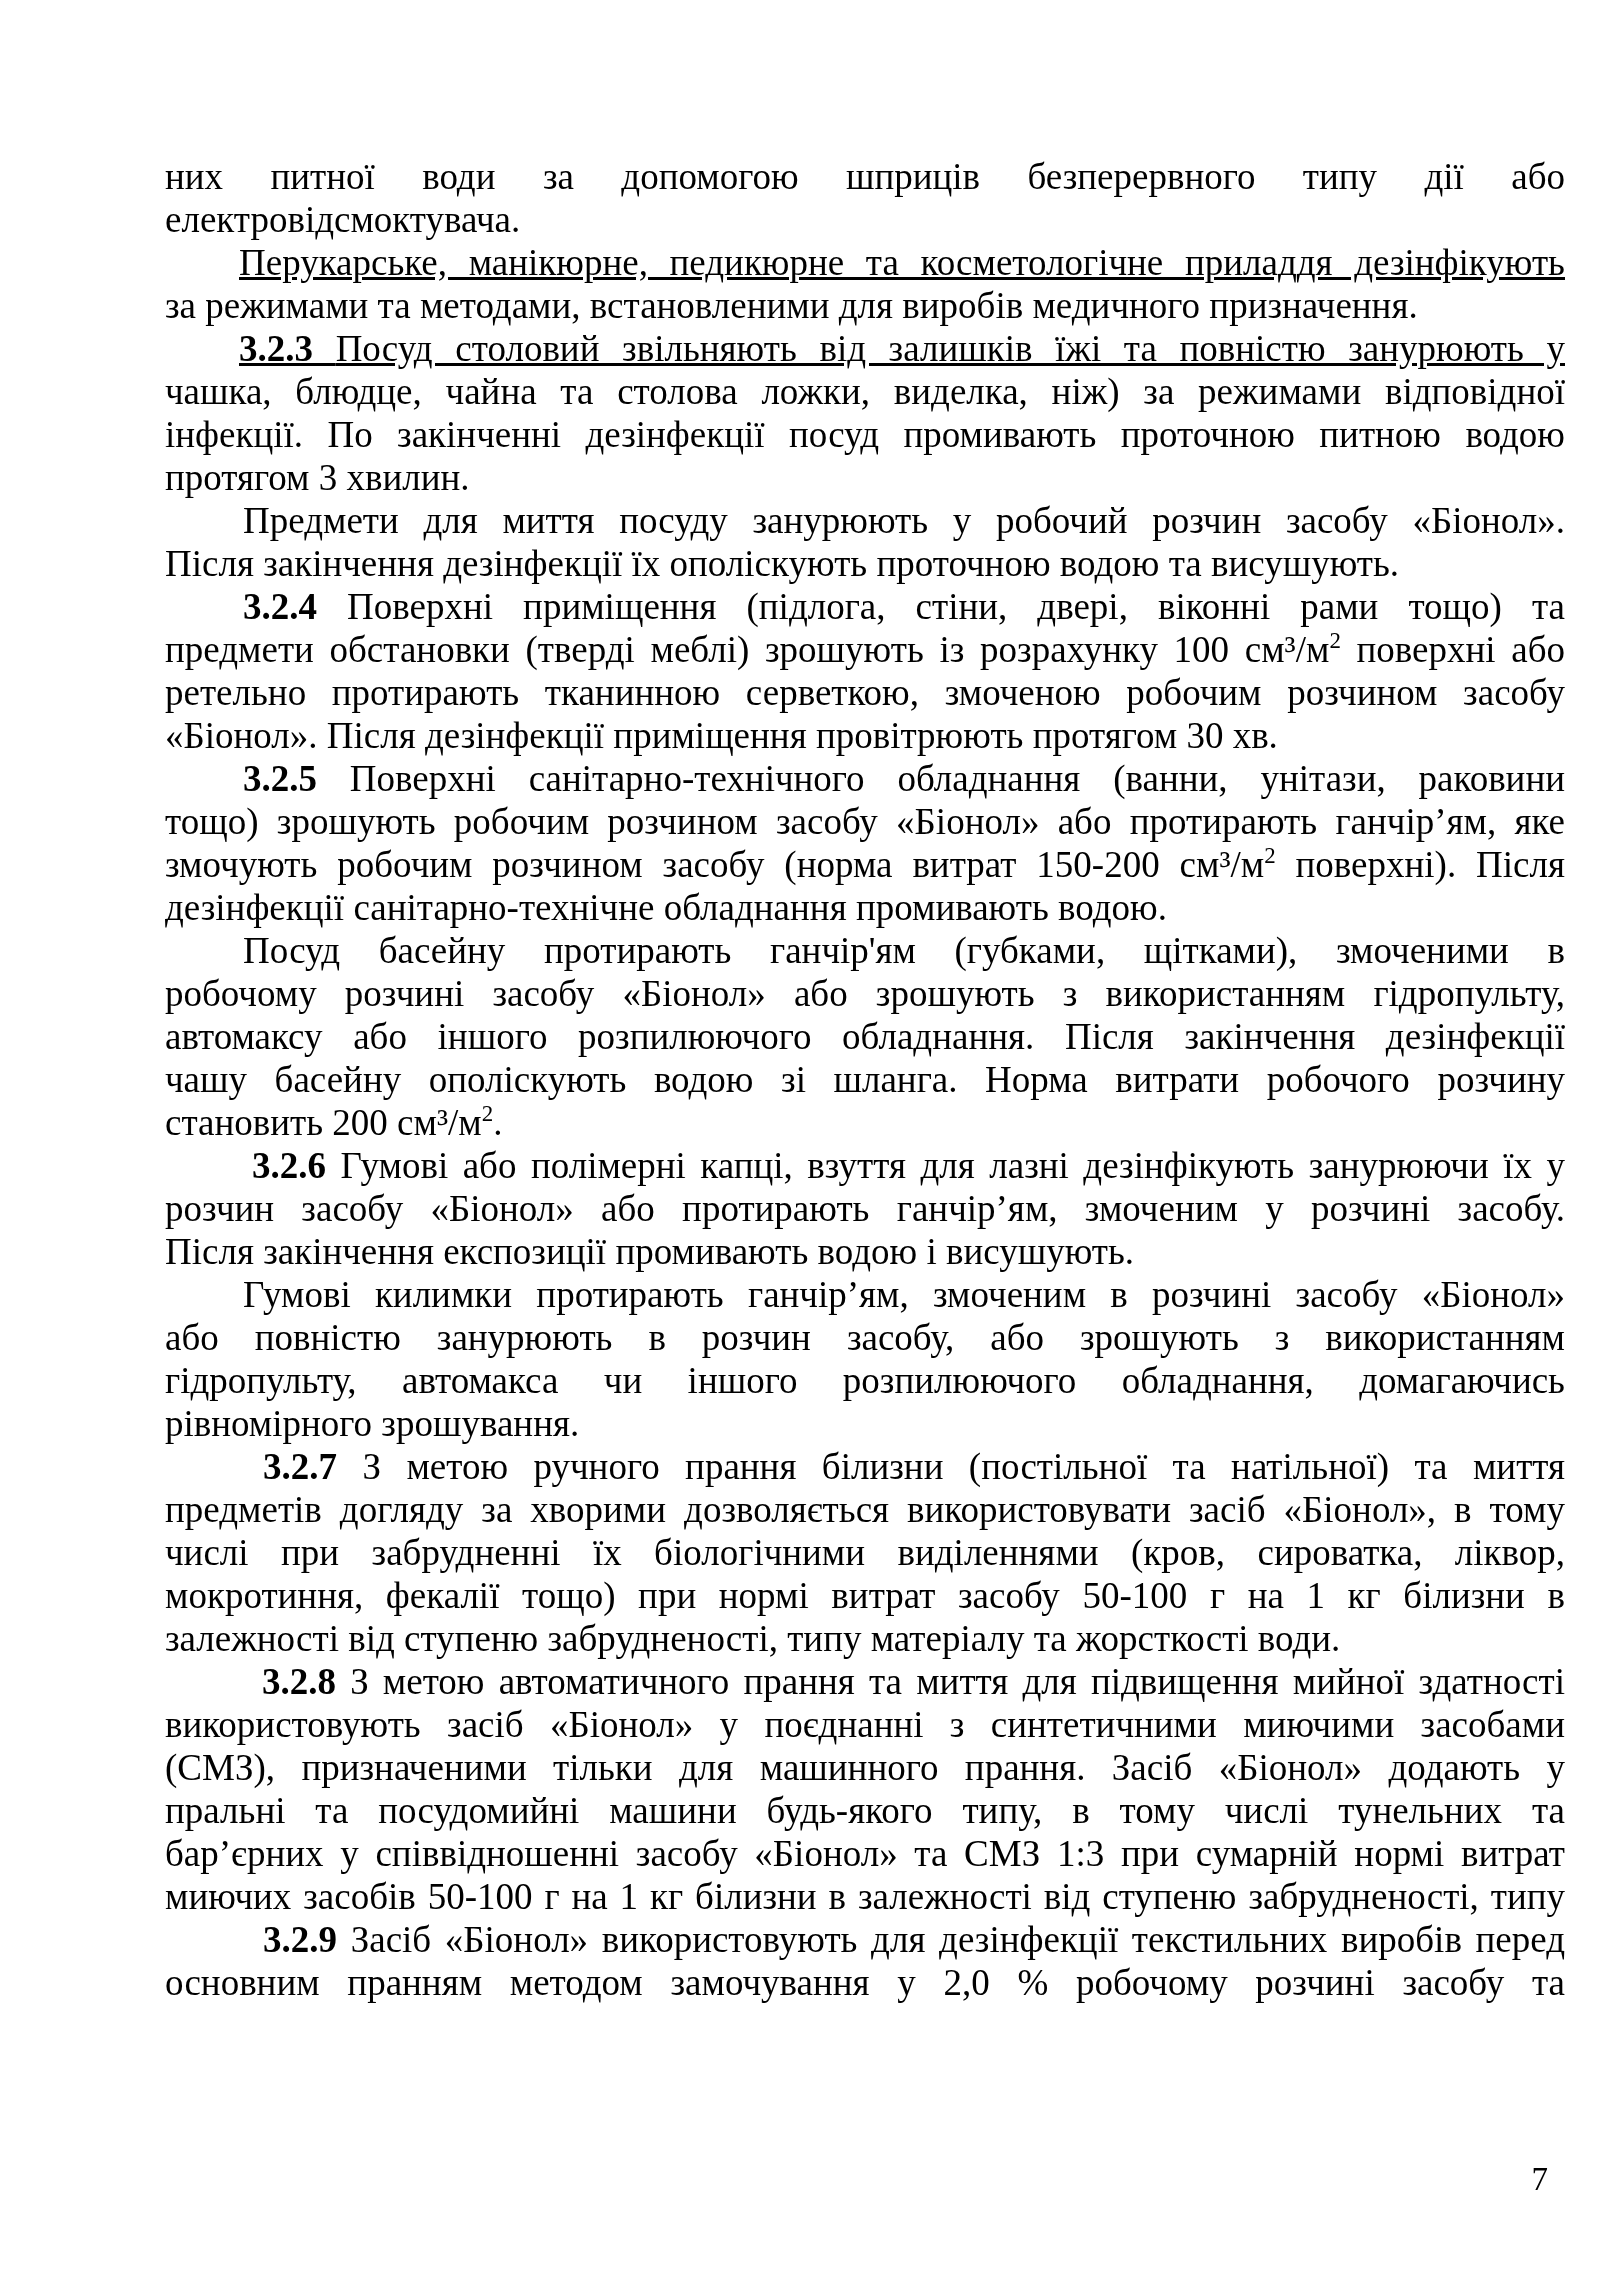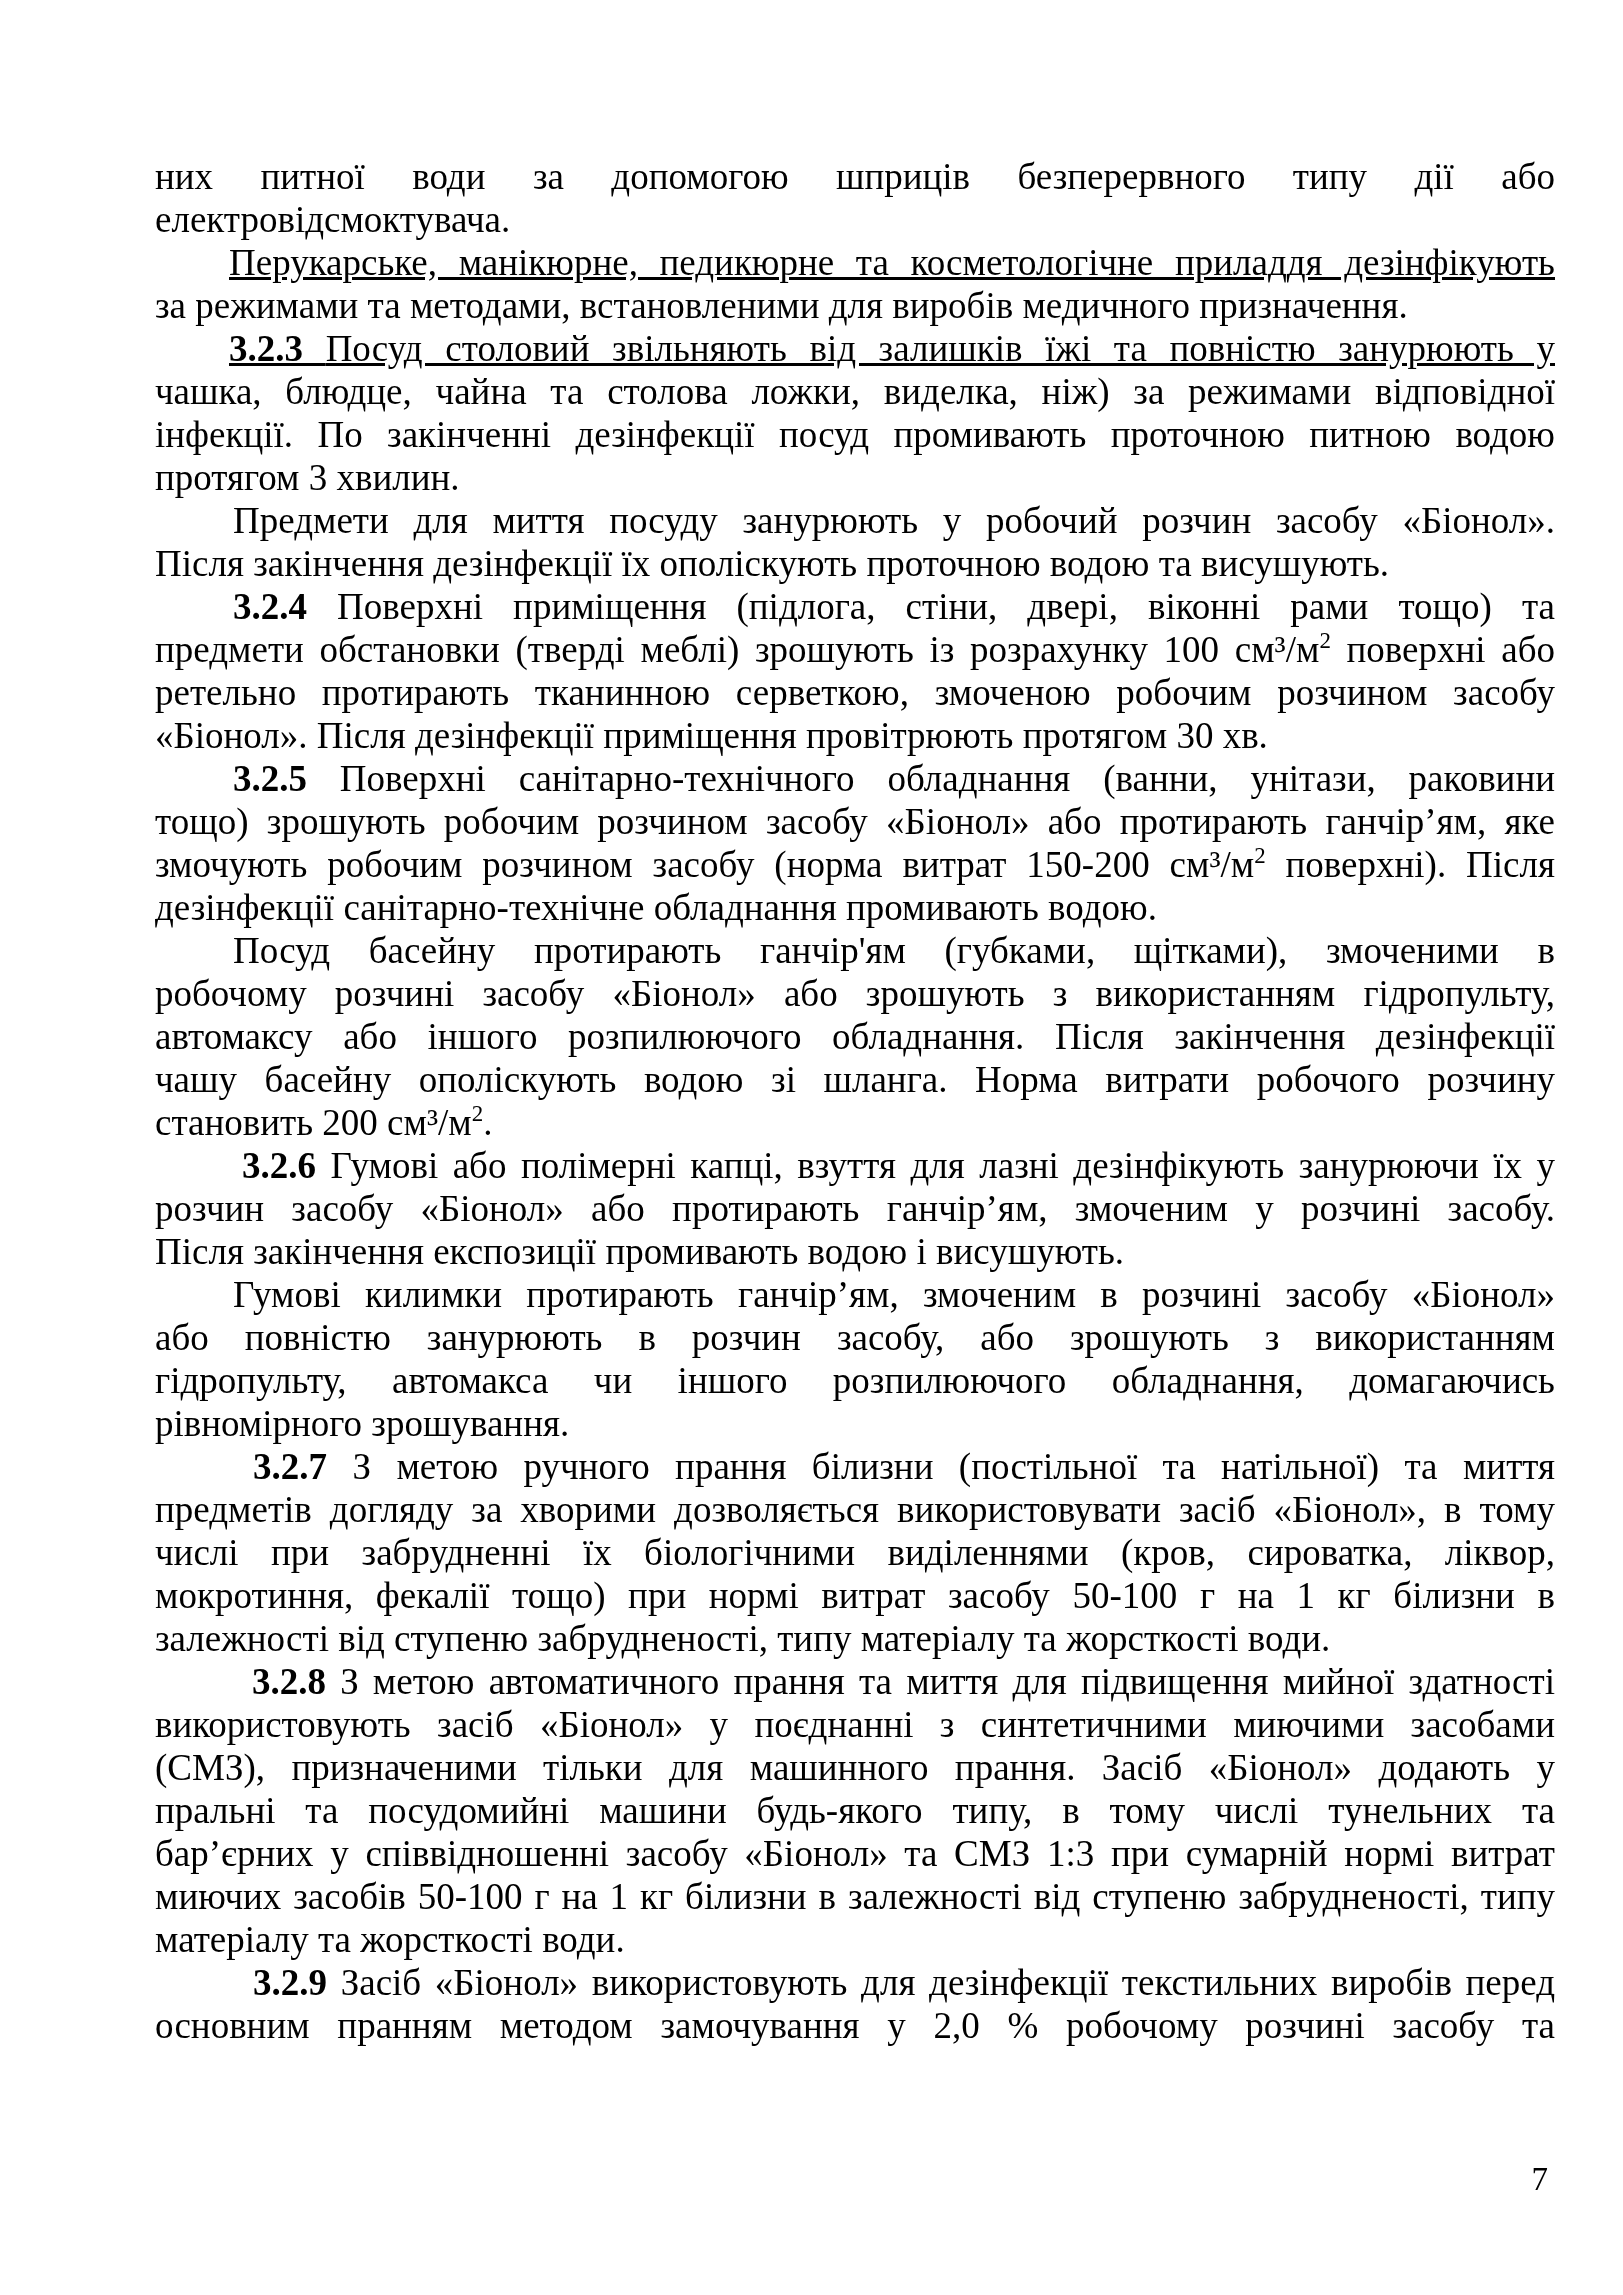--- a/index.html
+++ b/index.html
@@ -18,21 +18,21 @@
       left: 0;
       top: 0;
       width: 1623px;
       height: 2295px;
       background: #ffffff;
       color: #000000;
       font-family: "Liberation Serif", "DejaVu Serif", serif;
     }
     .text-block {
       position: absolute;
-      left: 155px;
+      left: 165px;
       top: 155px;
       width: 1400px;
       font-size: 37px;
       line-height: 43px;
     }
     .para {
       margin: 0;
       padding: 0;
     }
     .ln {
@@ -141,21 +141,20 @@
       <div class="ln last">залежності від ступеню забрудненості, типу матеріалу та жорсткості води.</div>
     </div>
 
     <div class="para">
       <div class="ln ind148"><span class="num">3.2.8</span> <span>З метою автоматичного прання та миття для підвищення мийної здатності</span></div>
       <div class="ln">використовують засіб «Біонол» у поєднанні з синтетичними миючими засобами</div>
       <div class="ln">(СМЗ), призначеними тільки для машинного прання. Засіб «Біонол» додають у</div>
       <div class="ln">пральні та посудомийні машини будь-якого типу, в тому числі тунельних та</div>
       <div class="ln">бар’єрних у співвідношенні засобу «Біонол» та СМЗ 1:3 при сумарній нормі витрат</div>
       <div class="ln">миючих засобів 50-100 г на 1 кг білизни в залежності від ступеню забрудненості, типу</div>
-      <div class="ln last">матеріалу та жорсткості води.</div>
     </div>
 
     <div class="para">
       <div class="ln ind150"><span class="num">3.2.9</span> <span>Засіб «Біонол» використовують для дезінфекції текстильних виробів перед</span></div>
       <div class="ln">основним пранням методом замочування у 2,0 % робочому розчині засобу та</div>
     </div>
 
   </div>
 
   <div class="page-number">7</div>

